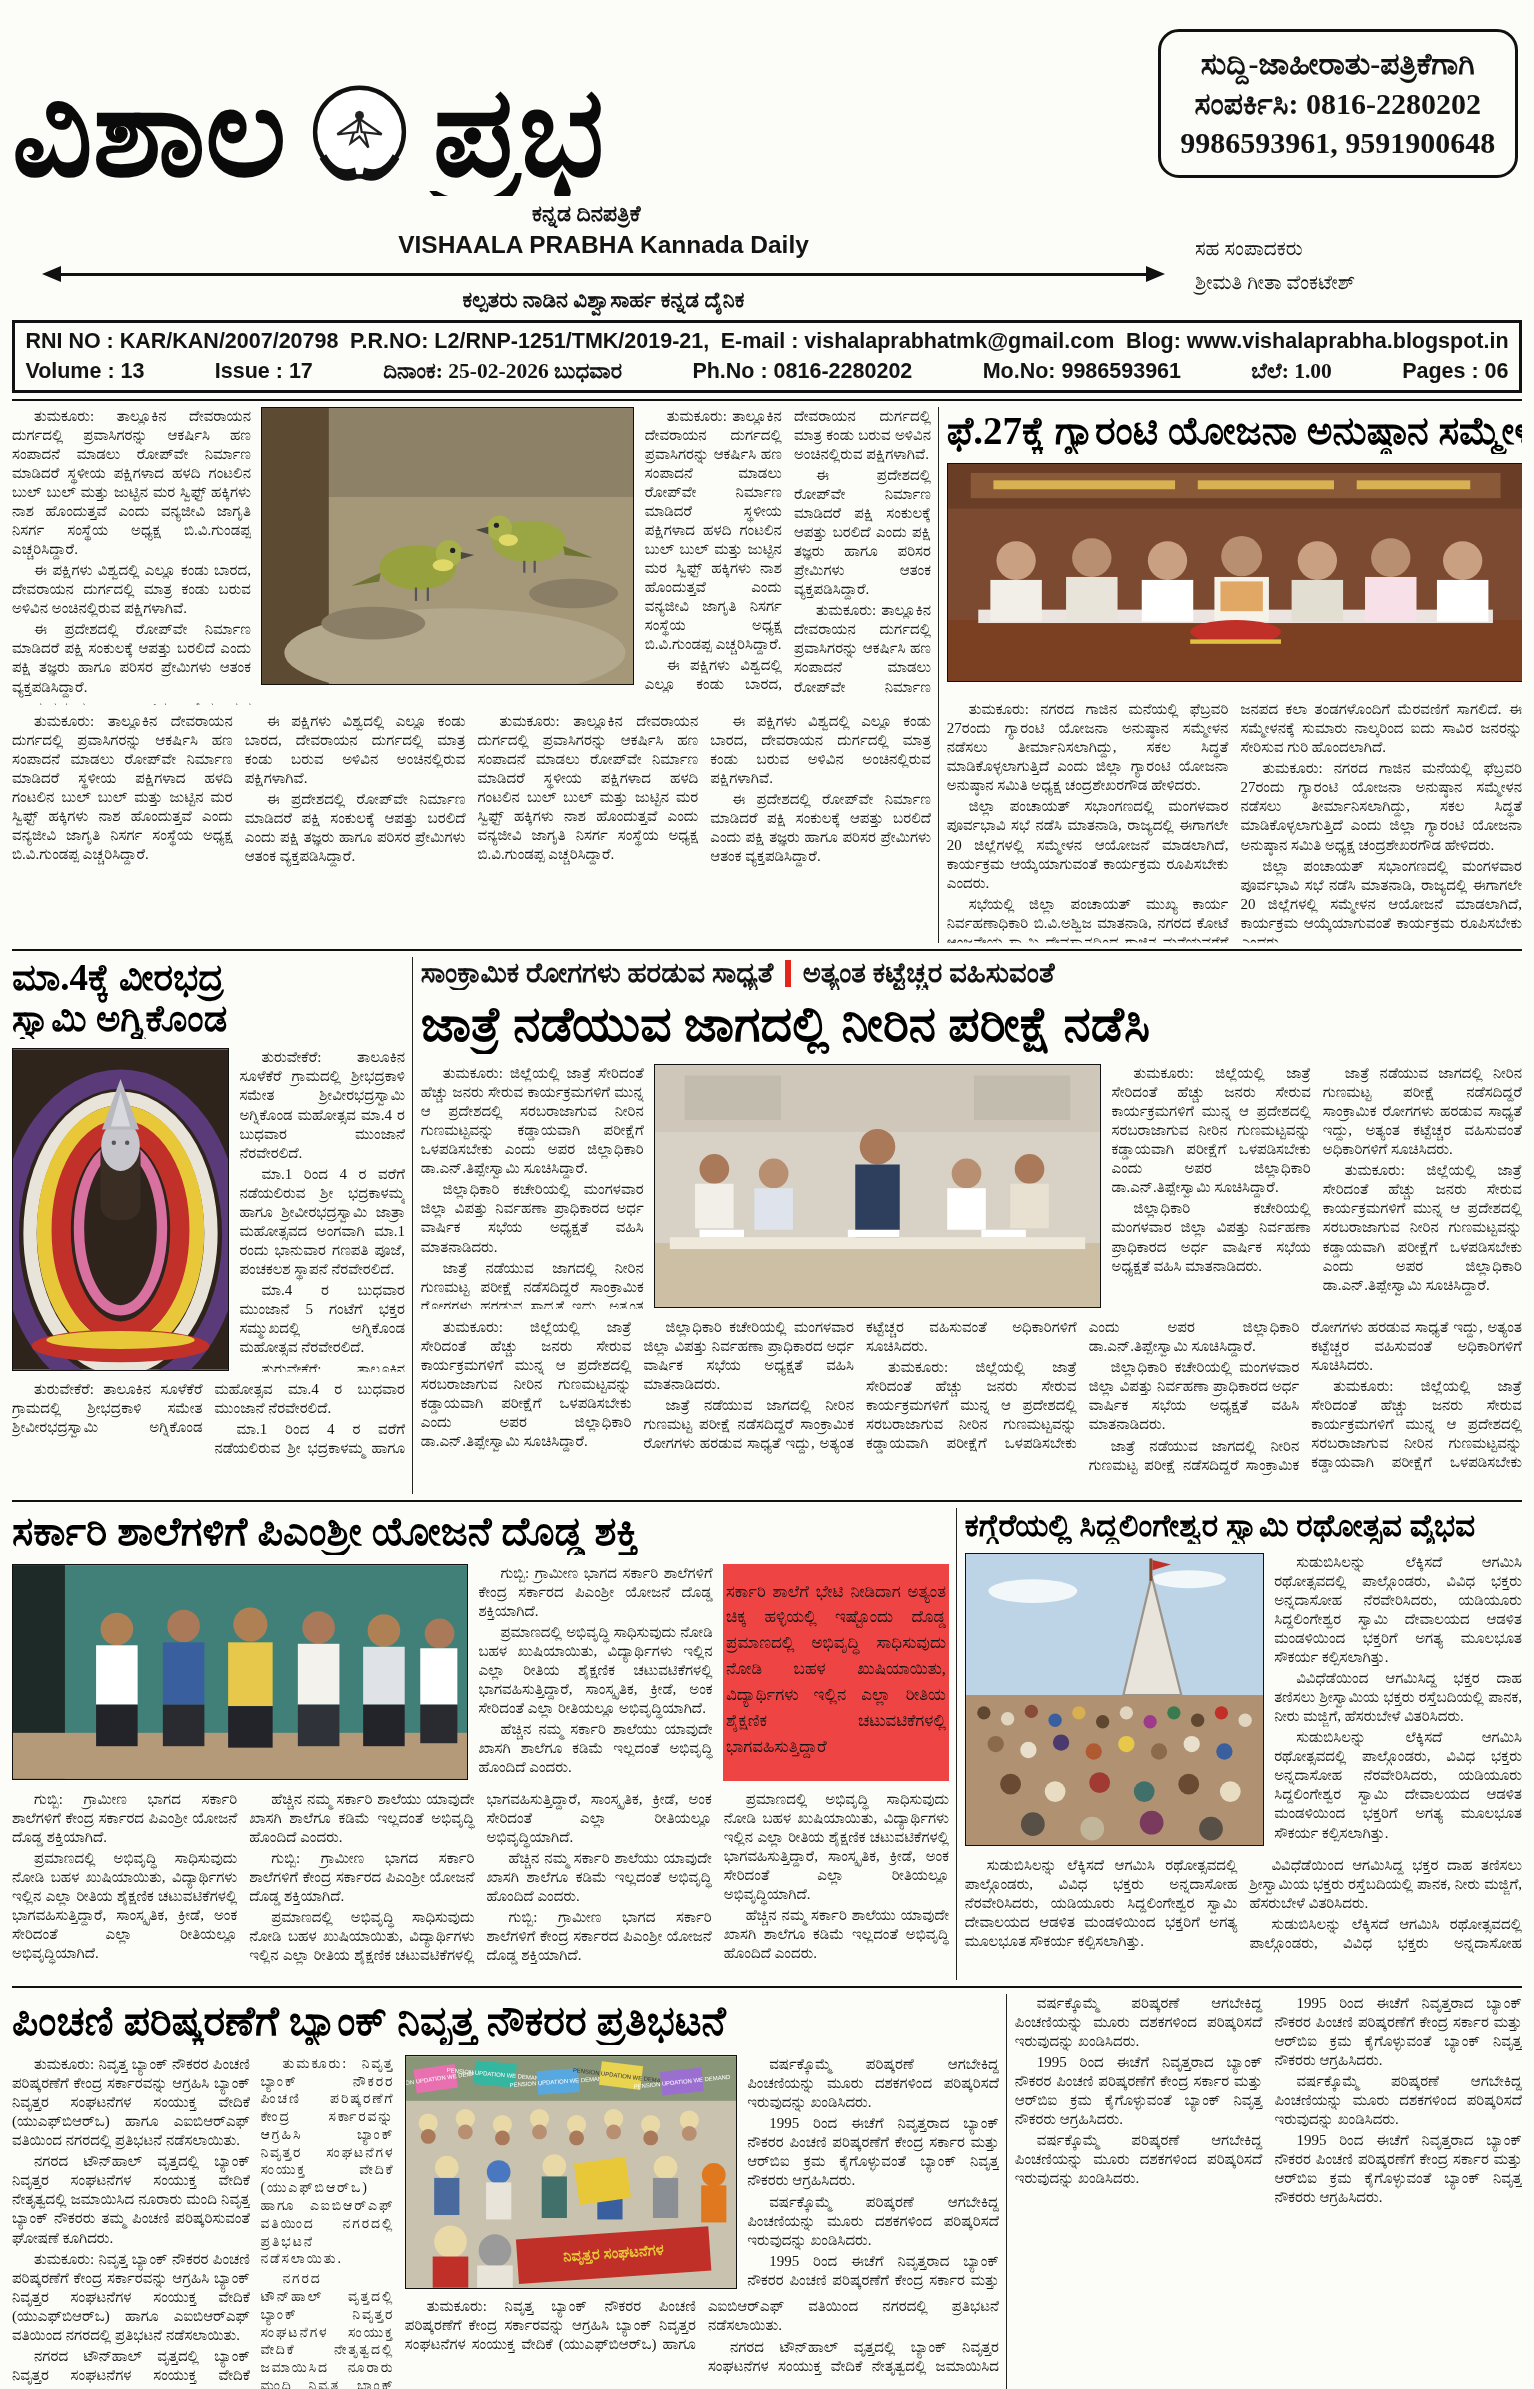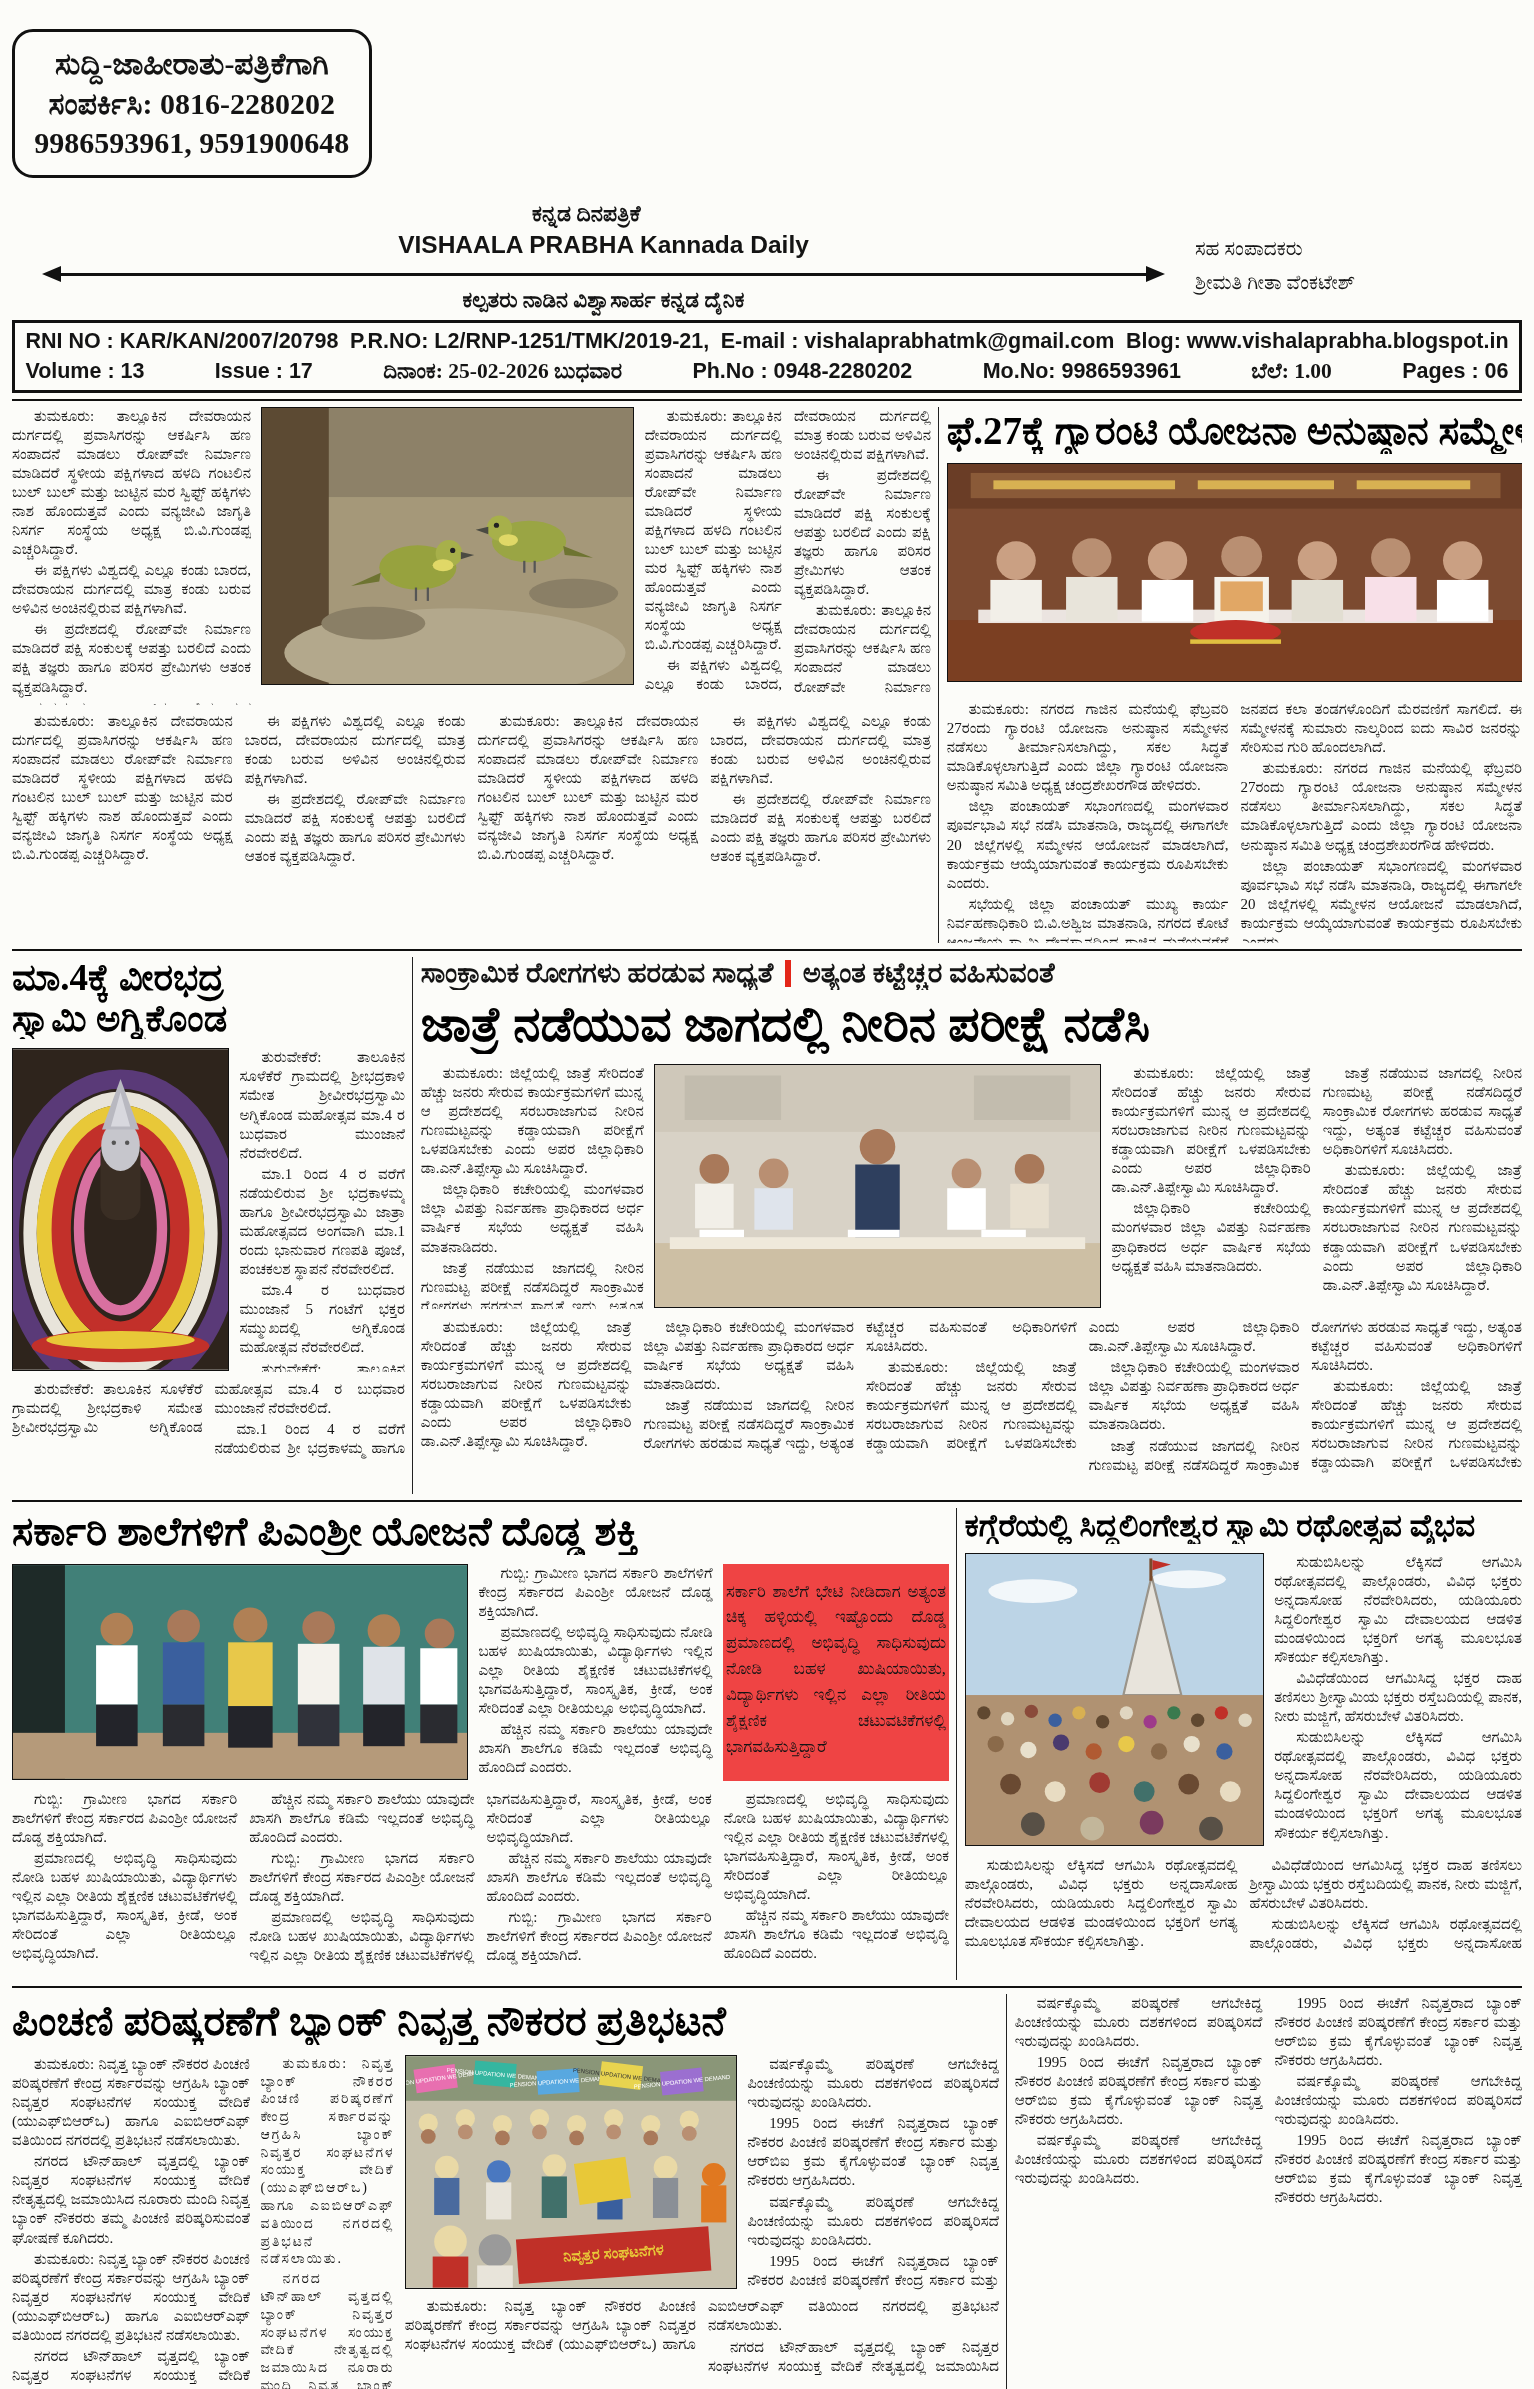--- a/index.html
+++ b/index.html
@@ -45,20 +45,33 @@
   .pullquote{background:#ef4444;padding:15px 3px;font-size:16.7px;line-height:1.55;text-align:justify;overflow:hidden;}
   .spaced{letter-spacing:1.9px;word-spacing:6.7px;}
 </style>
 </head>
 <body>
 
 <div class="page">
 
   <header>
     <div class="logo-row">
+      <div class="logo">
+        <span>ವಿಶಾಲ</span>
+        <svg class="emblem" viewBox="0 0 100 100">
+          <circle cx="50" cy="46" r="40" fill="#fff" stroke="#111" stroke-width="4"></circle>
+          <path d="M50 30 L42 56 L50 50 L58 60 Z" fill="#fff" stroke="#222" stroke-width="2"></path>
+          <path d="M50 34 L30 48 L48 46 Z" fill="#fff" stroke="#222" stroke-width="2"></path>
+          <path d="M50 34 L70 48 L52 46 Z" fill="#fff" stroke="#222" stroke-width="2"></path>
+          <circle cx="50" cy="31" r="4" fill="#222"></circle>
+          <path d="M14 70 Q30 96 48 88 L46 78 Q30 84 20 66 Z" fill="#111"></path>
+          <path d="M86 70 Q70 96 52 88 L54 78 Q70 84 80 66 Z" fill="#111"></path>
+        </svg>
+        <span>ಪ್ರಭ</span>
+      </div>
       <div class="contact-box">
         <div>ಸುದ್ದಿ-ಜಾಹೀರಾತು-ಪತ್ರಿಕೆಗಾಗಿ</div>
         <div>ಸಂಪರ್ಕಿಸಿ: 0816-2280202</div>
         <div>9986593961, 9591900648</div>
       </div>
     </div>
     <div class="logo-sub">ಕನ್ನಡ ದಿನಪತ್ರಿಕೆ</div>
 
     <div class="submast">
       <div class="center-block">
@@ -80,21 +93,21 @@
       <div class="r">
         <span class="sans">RNI NO : KAR/KAN/2007/20798</span>
         <span class="sans">P.R.NO: L2/RNP-1251/TMK/2019-21,</span>
         <span class="sans">E-mail : vishalaprabhatmk@gmail.com</span>
         <span class="sans">Blog: www.vishalaprabha.blogspot.in</span>
       </div>
       <div class="r">
         <span class="sans">Volume : 13</span>
         <span class="sans">Issue : 17</span>
         <span>ದಿನಾಂಕ: 25-02-2026  ಬುಧವಾರ</span>
-        <span class="sans">Ph.No : 0948-2280202</span>
+        <span class="sans">Ph.No : 0816-2280202</span>
         <span class="sans">Mo.No: 9986593961</span>
         <span>ಬೆಲೆ: 1.00</span>
         <span class="sans">Pages : 06</span>
       </div>
     </div>
   </header>
 
   <section class="band" style="height:536px;">
     <article style="flex:0 0 919px;overflow:hidden;">
       <div class="row" style="height:298px;gap:10.4px;">

